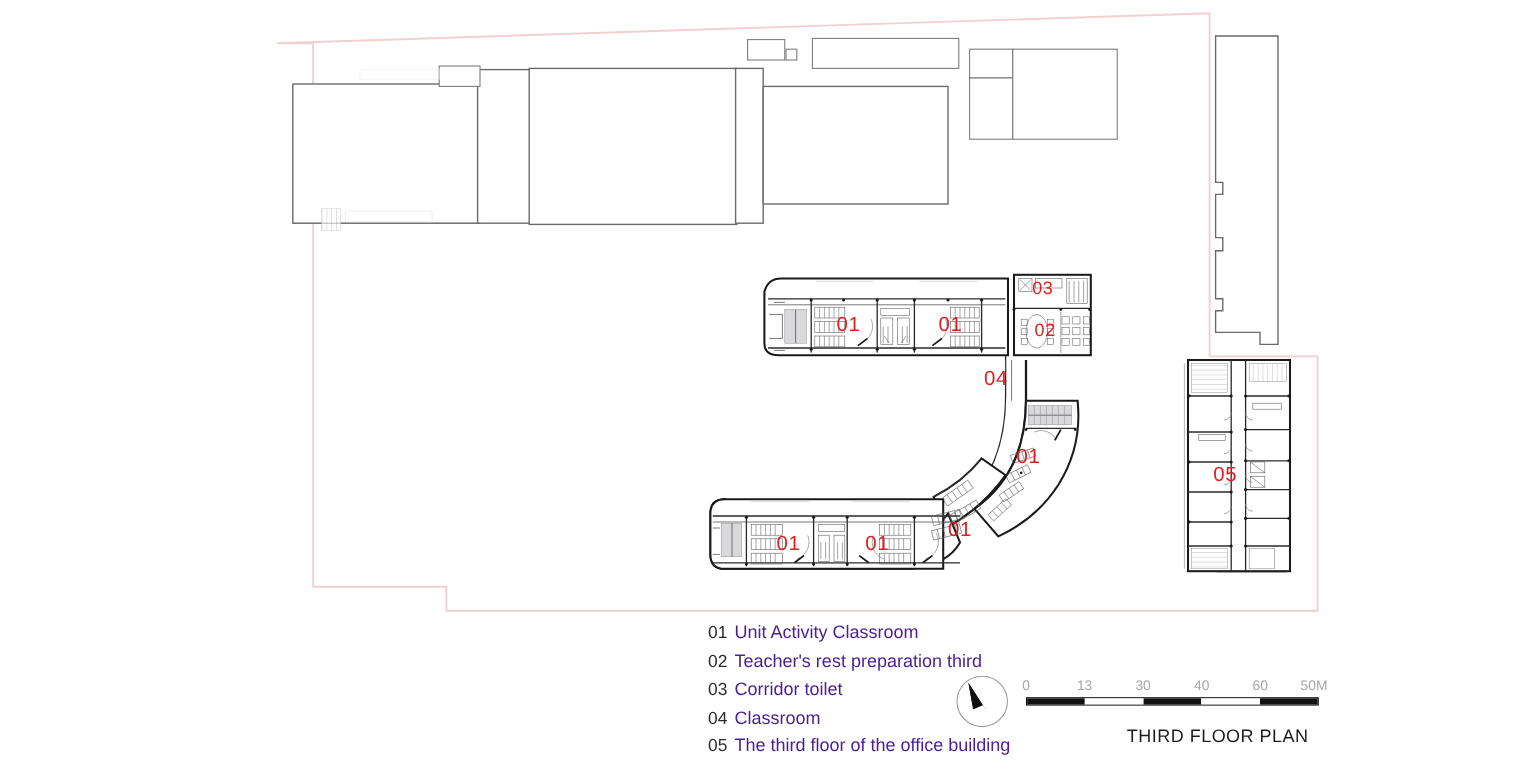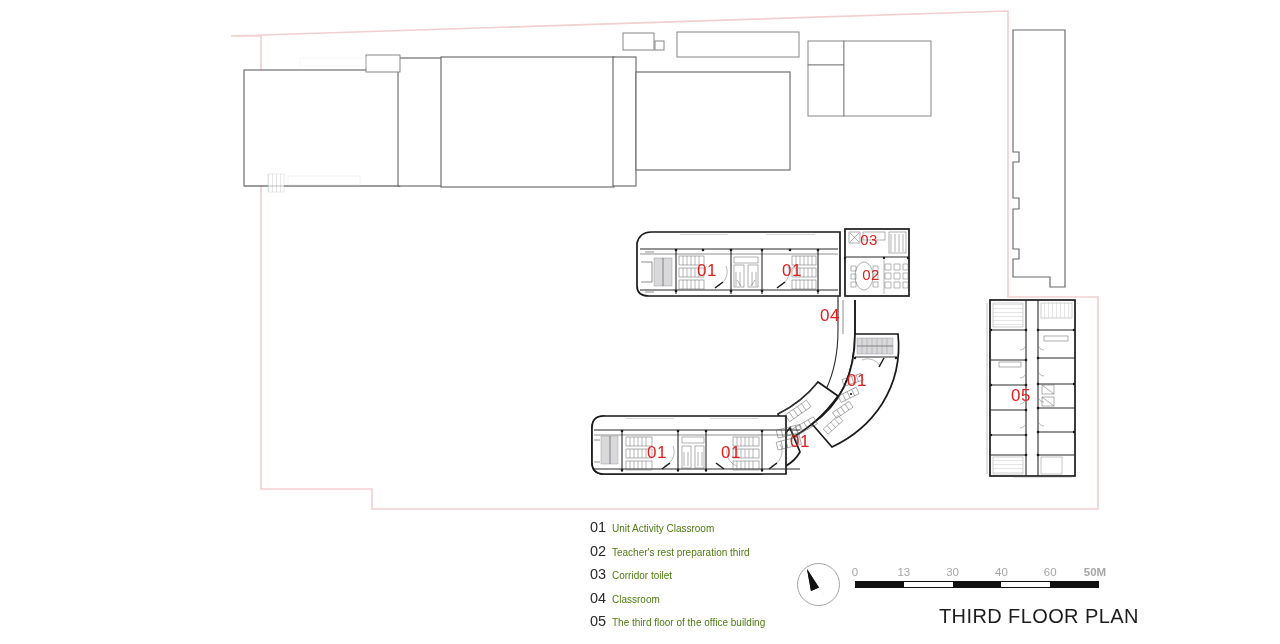--- a/index.html
+++ b/index.html
@@ -65,22 +65,22 @@
     height: 23.5px;
     white-space: nowrap;
   }
   .legend-num {
     font-size: 14.5px;
     color: #2b2b2b;
     width: 22px;
     flex: 0 0 22px;
   }
   .legend-label {
-    font-size: 10px;
-    color: #4d7c0f;
+    font-size: 15px;
+    color: #4c1d95;
   }
 
   
   #compass {
     position: absolute;
     left: 795px;
     top: 561px;
     width: 47px;
     height: 47px;
   }
@@ -96,38 +96,38 @@
     position: relative;
     height: 14px;
   }
   .sb-tick {
     position: absolute;
     top: 0;
     font-size: 11.5px;
     color: #a6a6a6;
     transform: translateX(-50%);
   }
-  .sb-tick.last { transform: translateX(-68%); font-weight: bold; }
+  .sb-tick.last { transform: translateX(-68%); }
   .sb-bar {
     display: flex;
     height: 7px;
     border: 1px solid #111111;
     box-sizing: border-box;
     margin-top: 1px;
   }
   .sb-seg { flex: 1 1 0; }
   .sb-seg.on  { background: #111111; }
   .sb-seg.off { background: #ffffff; }
 
   
   #plan-title {
     position: absolute;
     left: 939px;
     top: 605px;
-    font-size: 20px;
+    font-size: 15px;
     letter-spacing: 0.4px;
     color: #1d1d1d;
   }
 </style>
 </head>
 <body>
 
 <div id="plan-root">
 
   <svg class="plan-canvas" viewBox="0 0 1280 644">

